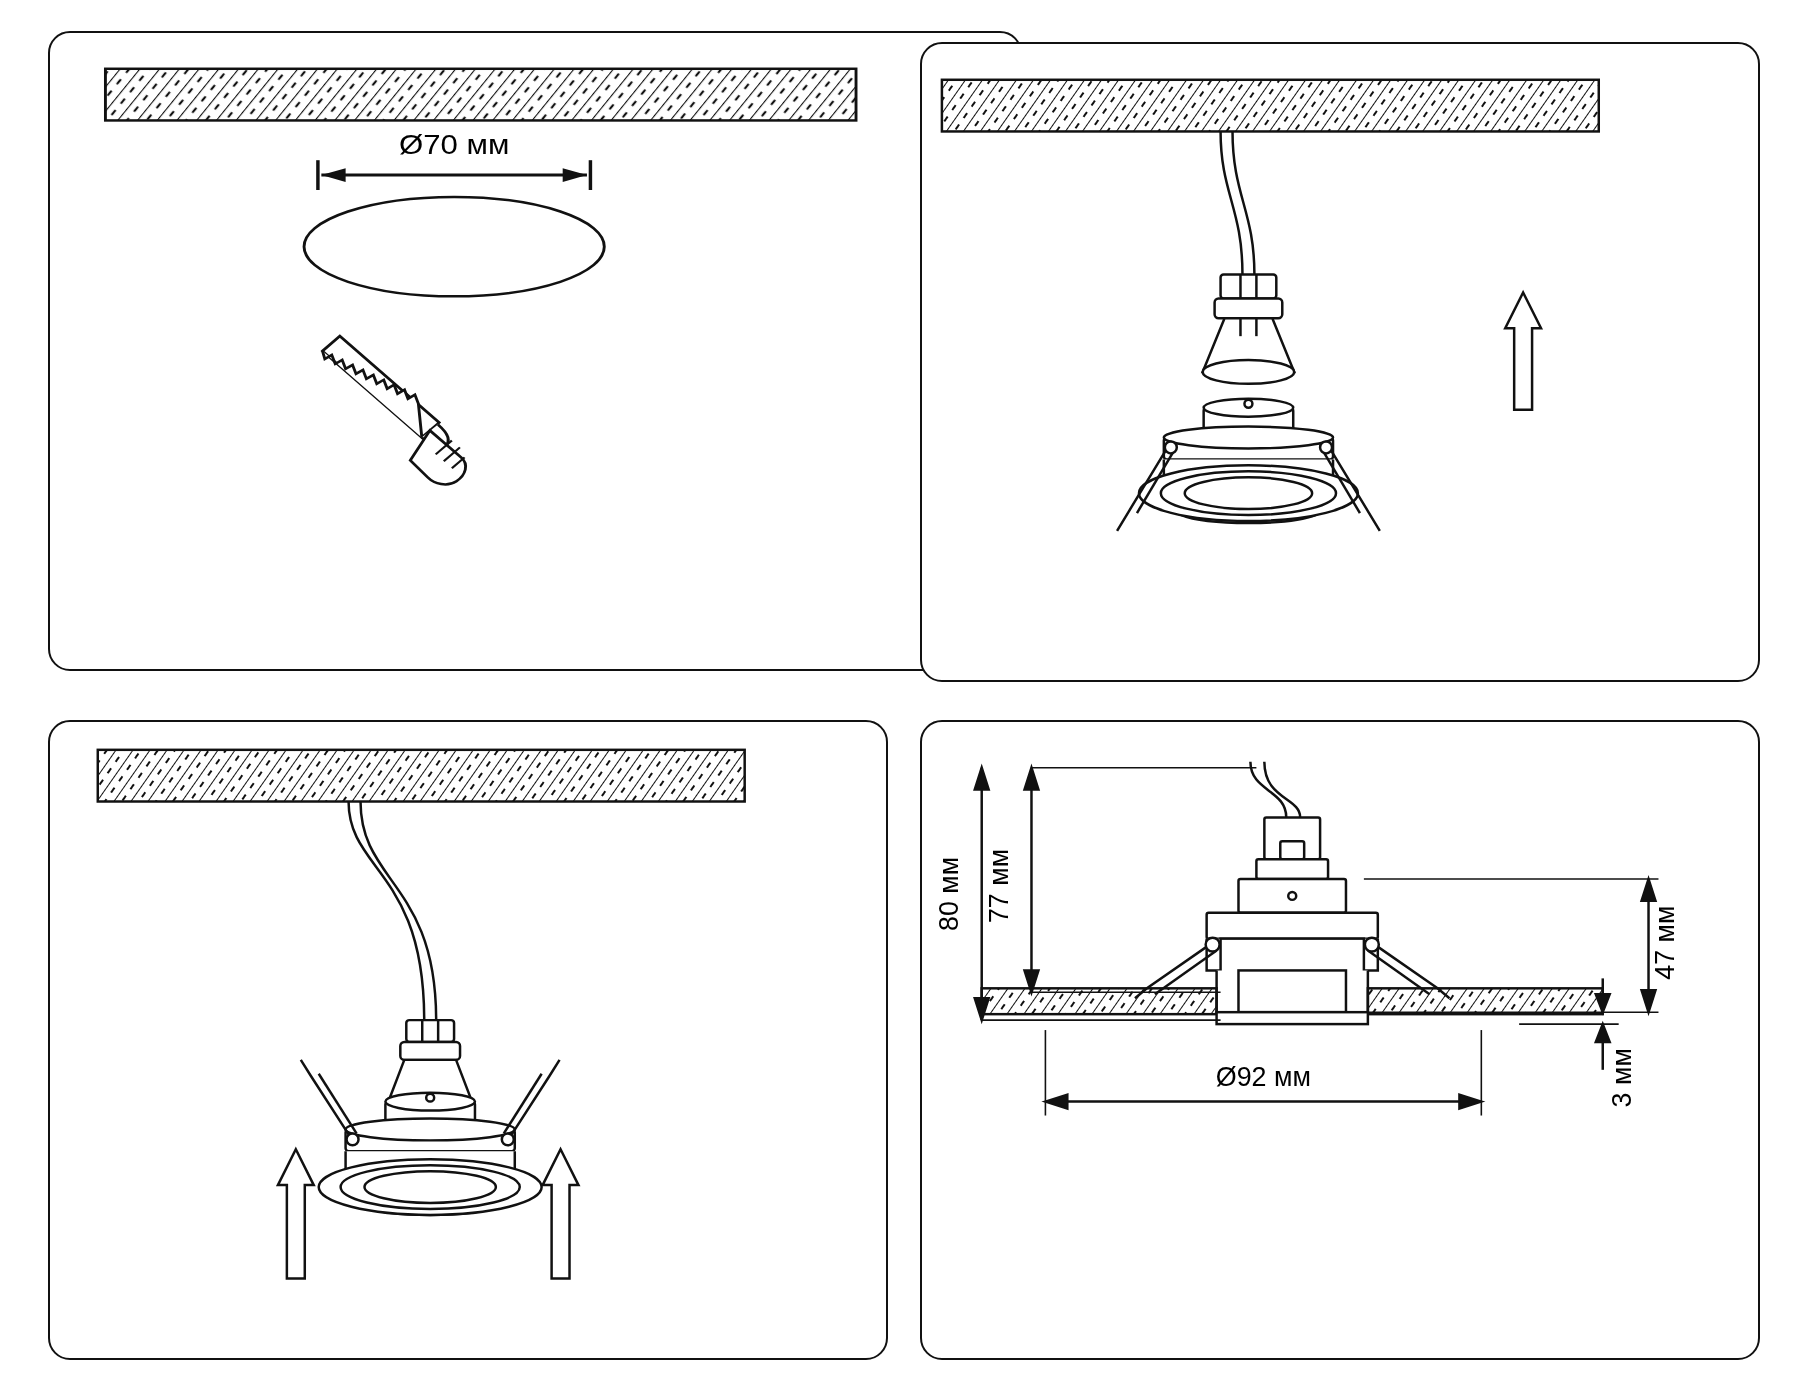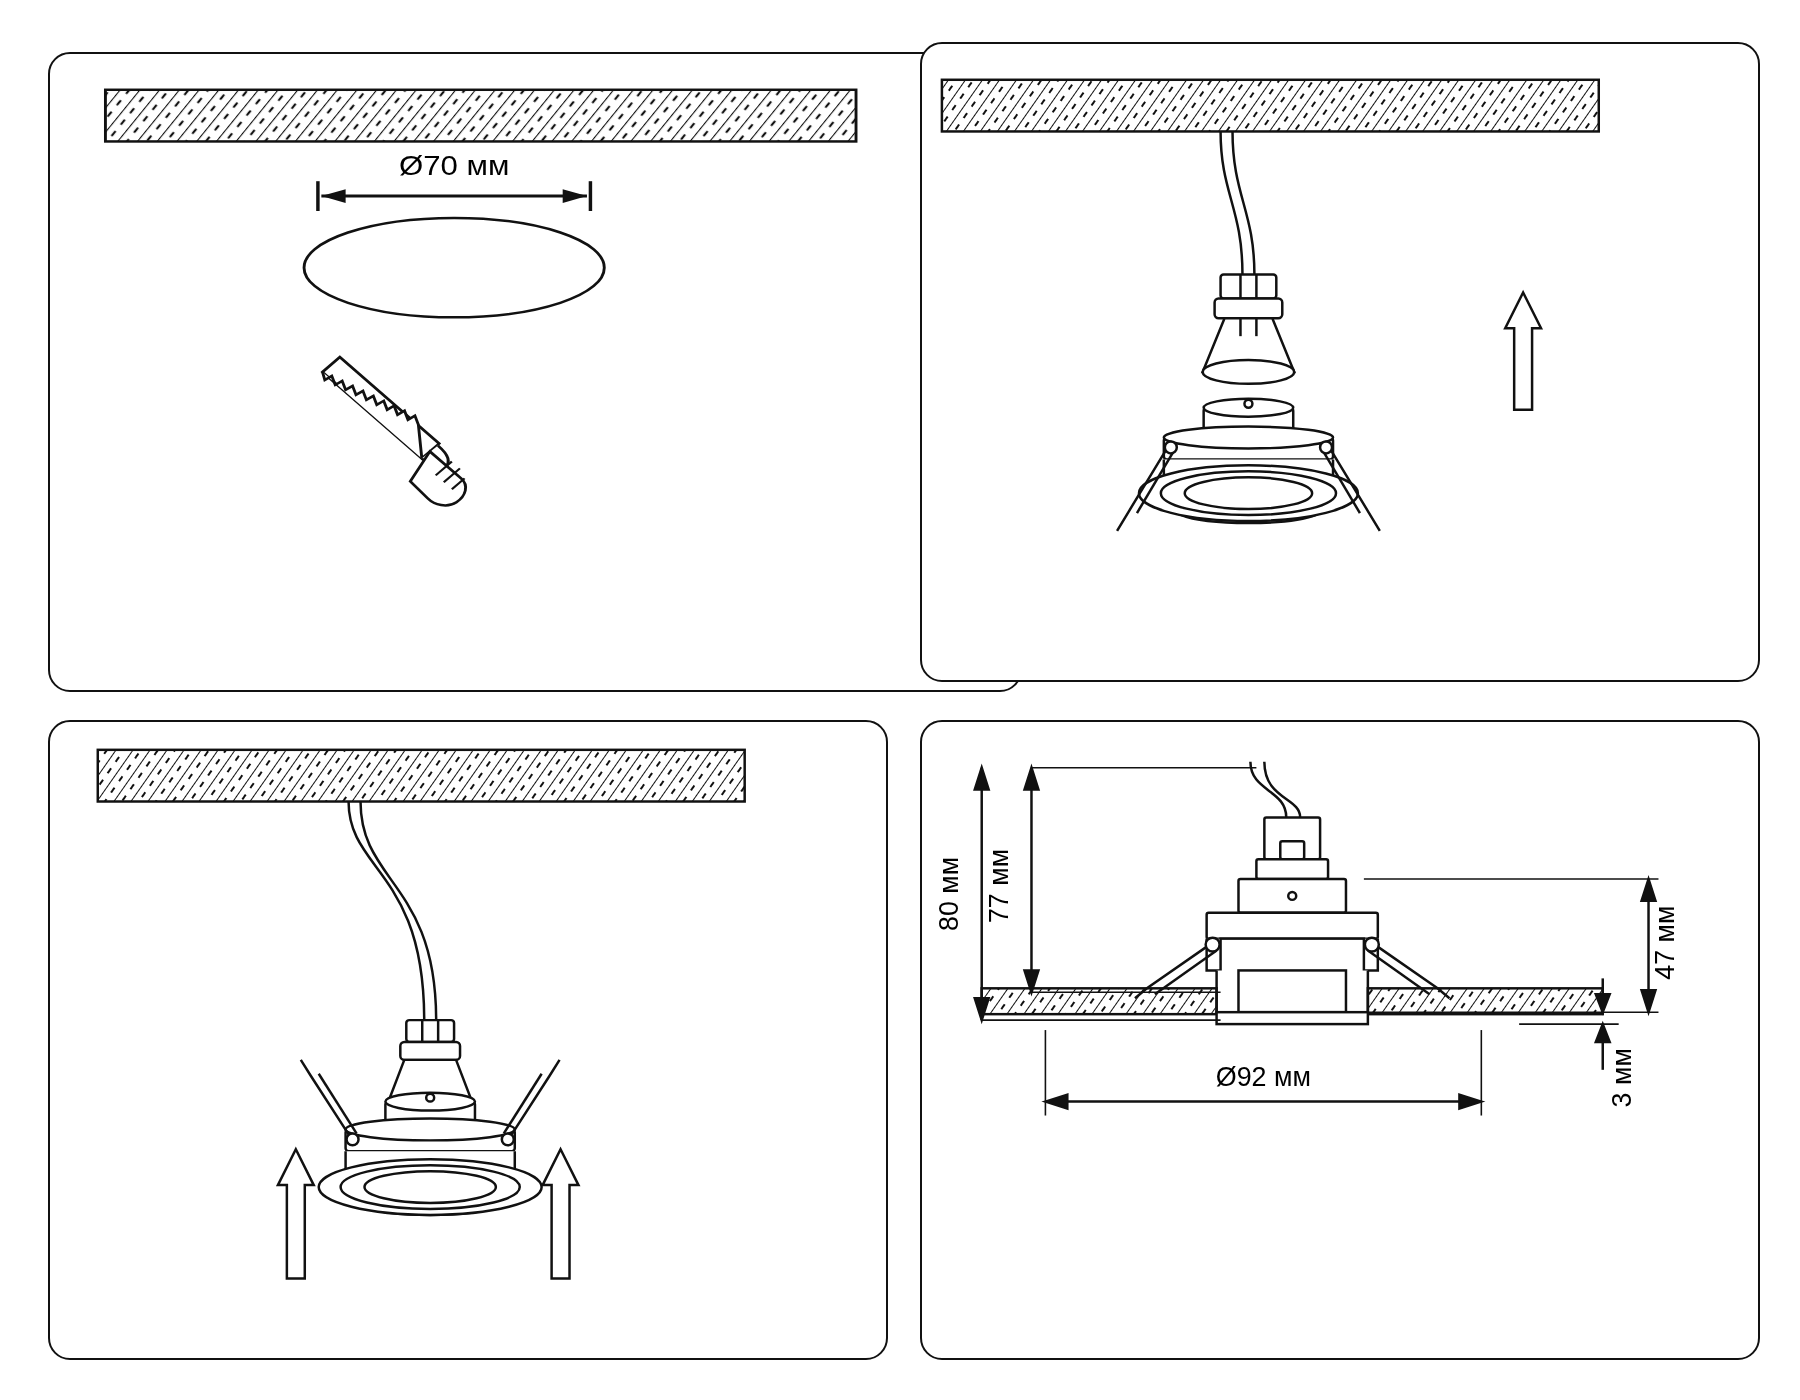--- a/index.html
+++ b/index.html
@@ -19,21 +19,21 @@
     width: 1800px;
     height: 1400px;
   }
   .panel {
     position: absolute;
     border: 2px solid #111;
     border-radius: 22px;
     background: #fff;
     box-sizing: border-box;
   }
-  #panel-1 { left: 48px;  top: 52px;   width: 974px; height: 640px; }
+  #panel-1 { left: 48px;  top: 31px;   width: 974px; height: 640px; }
   #panel-2 { left: 920px; top: 42px;   width: 840px; height: 640px; }
   #panel-3 { left: 48px;  top: 720px;  width: 840px; height: 640px; }
   #panel-4 { left: 920px; top: 720px;  width: 840px; height: 640px; }
 
   .panel svg {
     position: absolute;
     left: 0;
     top: 0;
     width: 100%;
     height: 100%;

